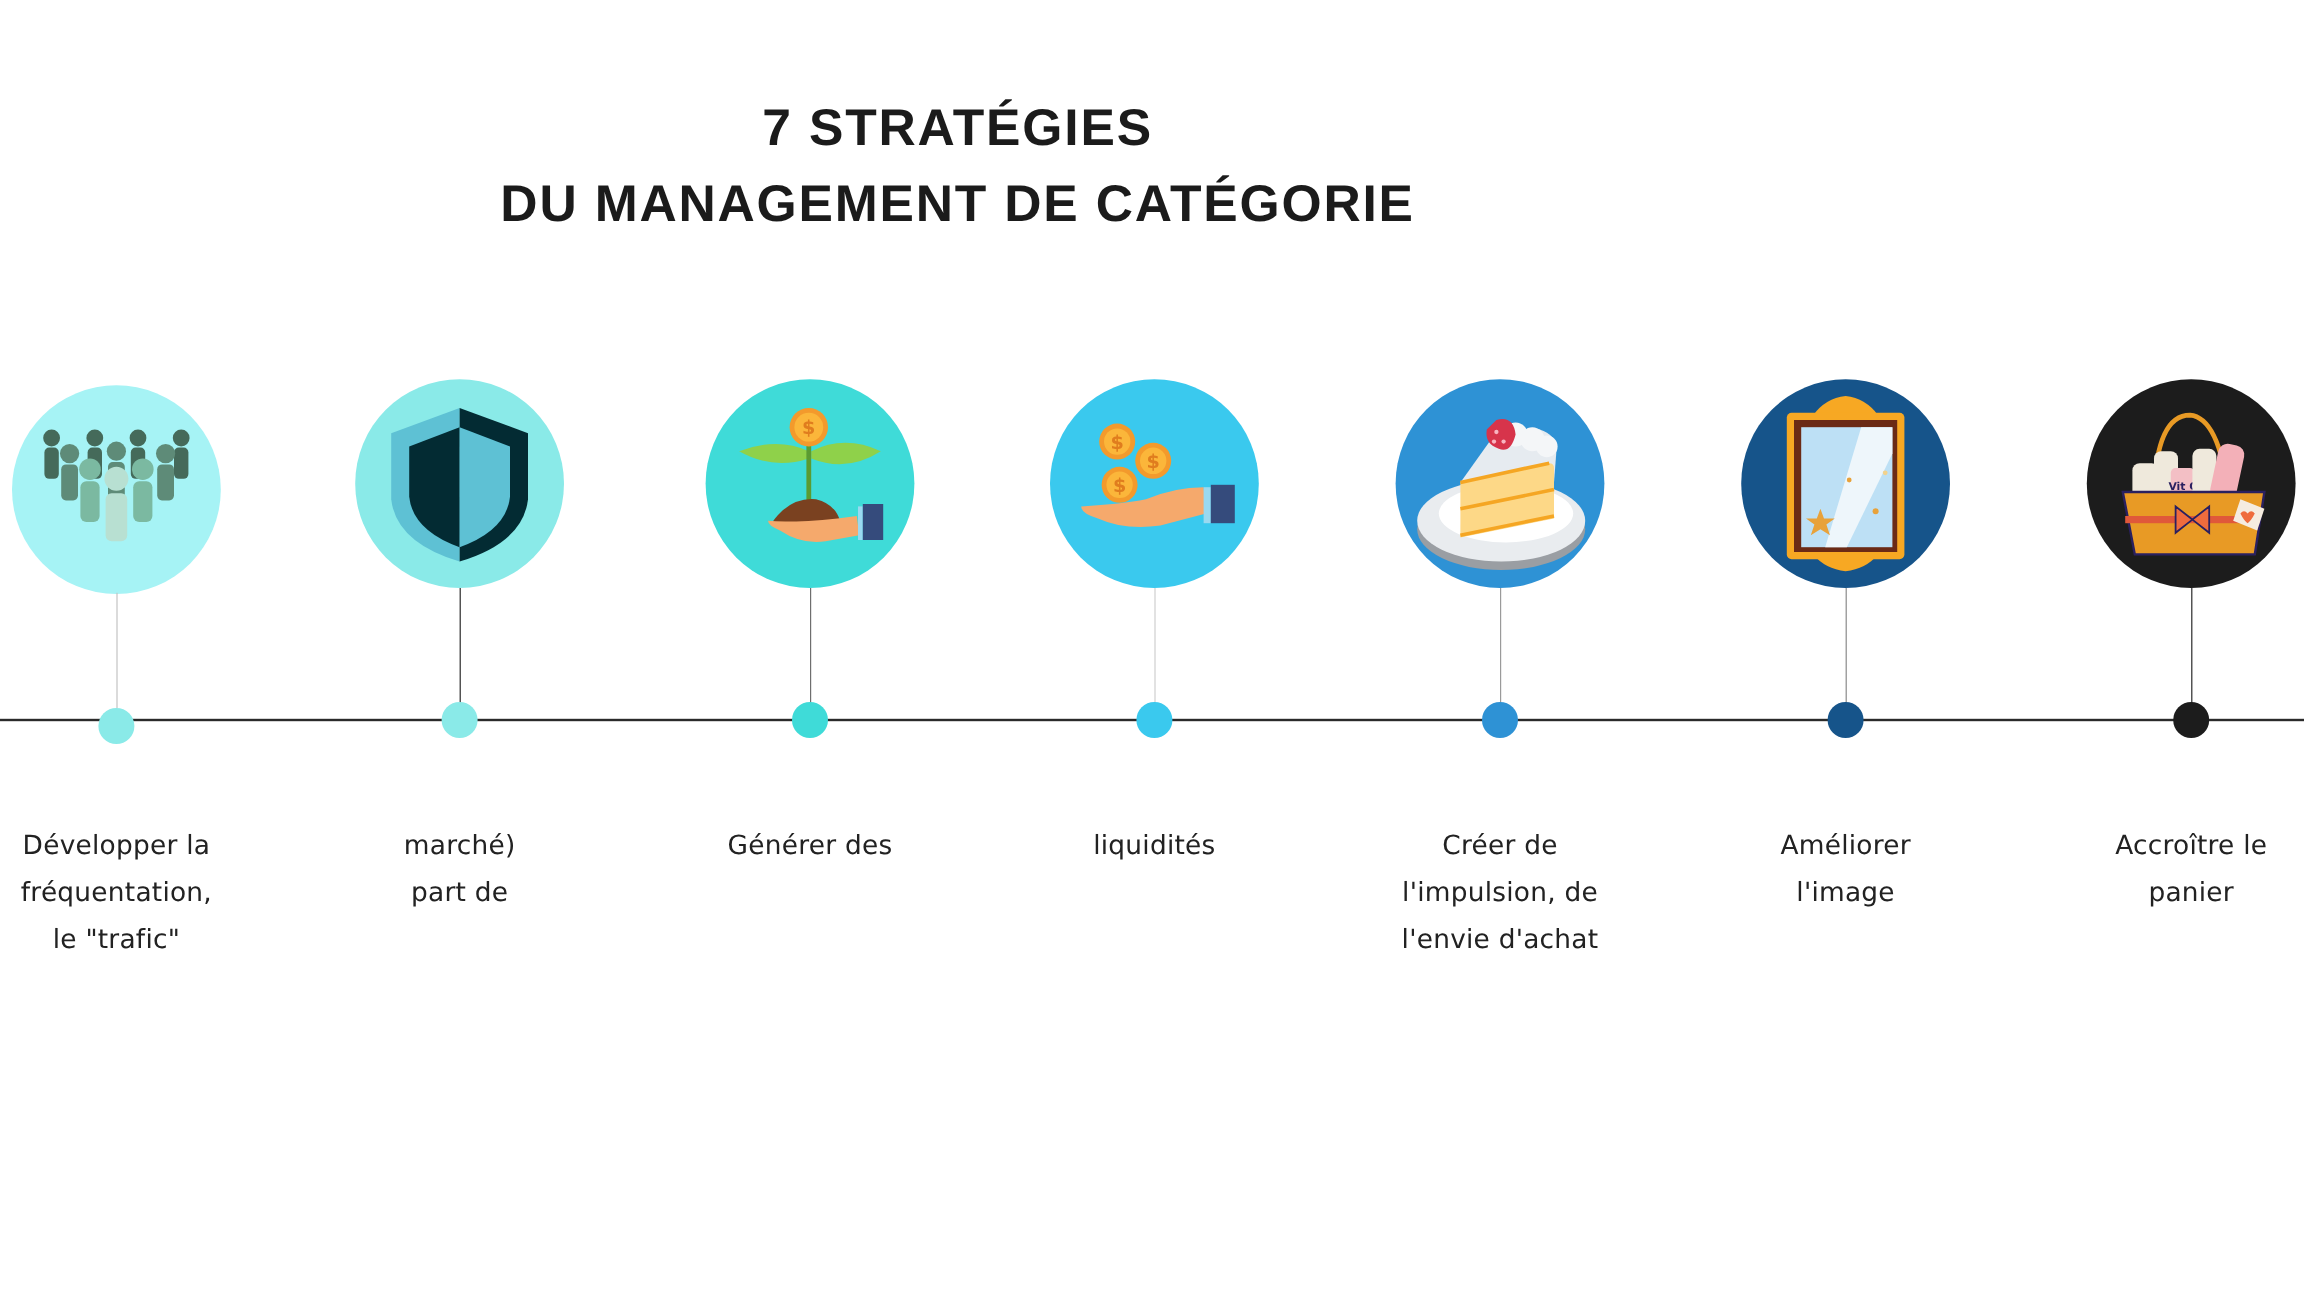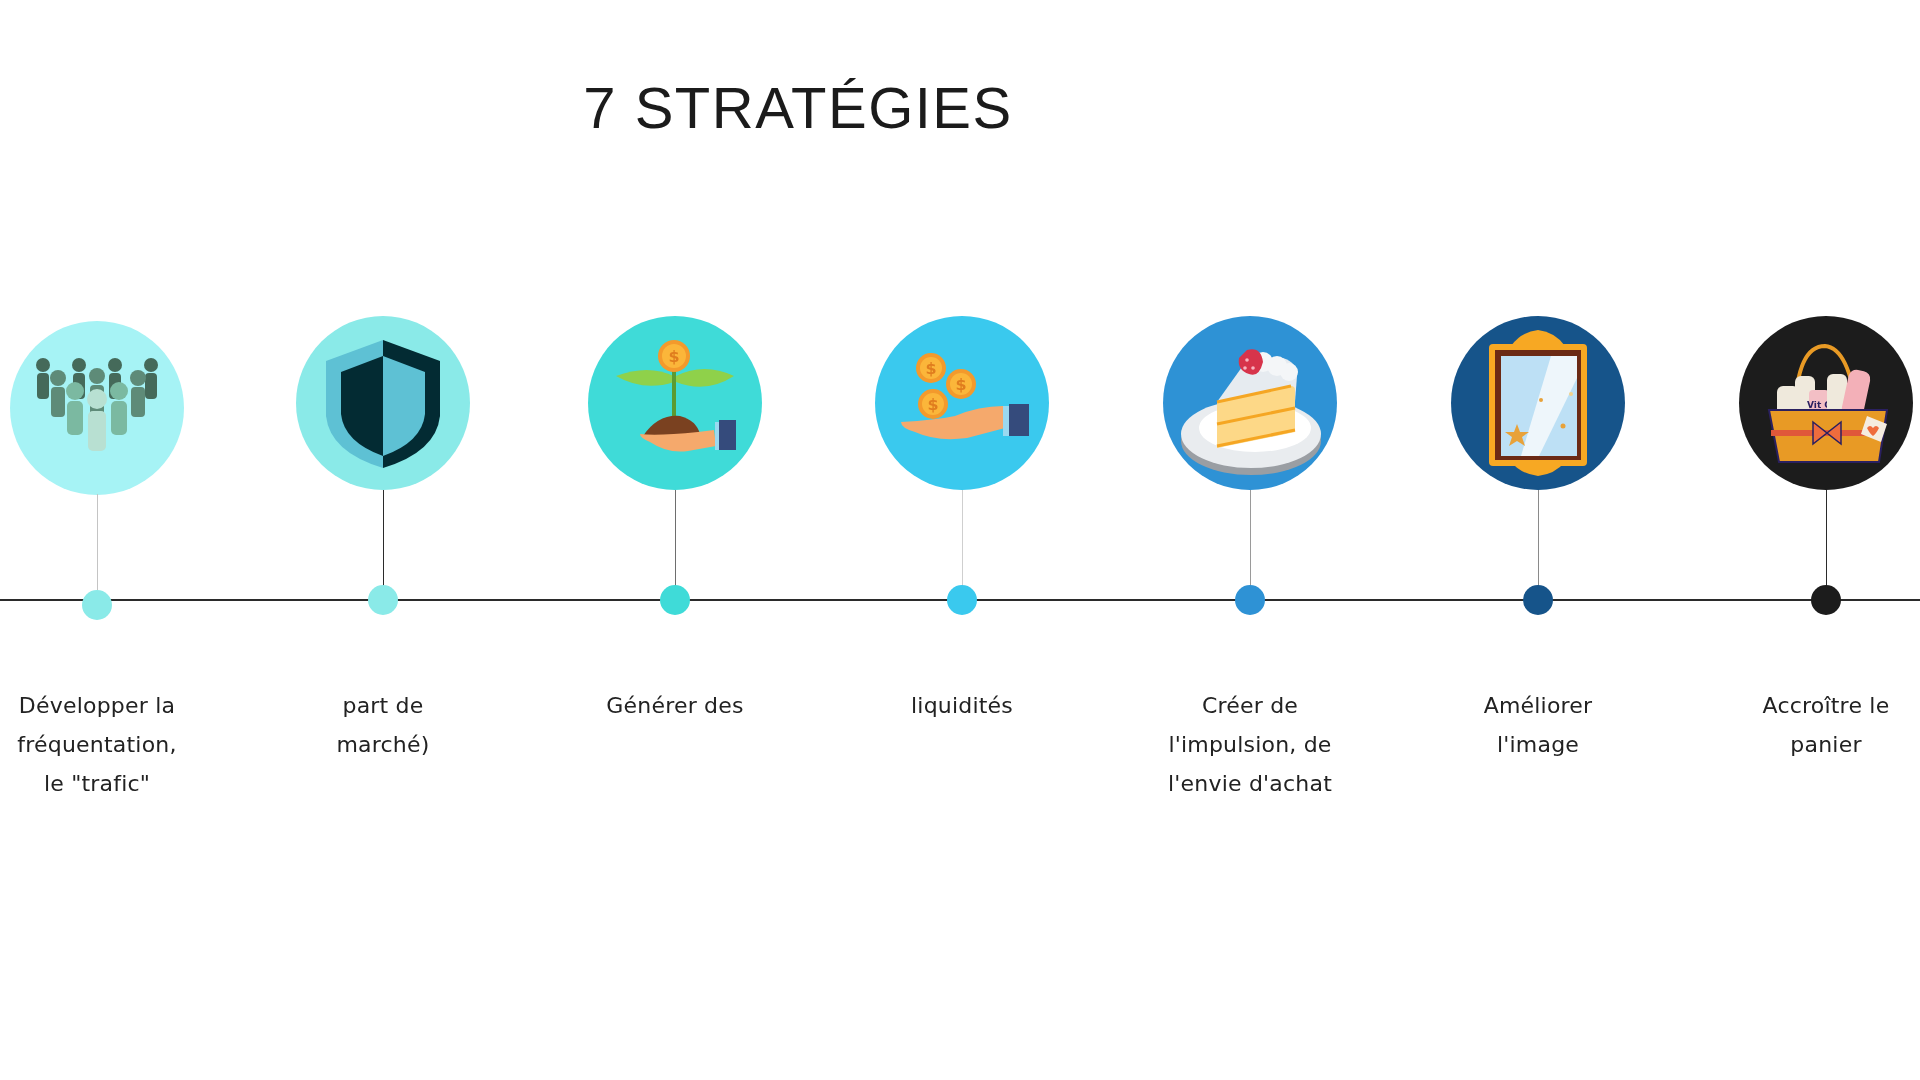--- a/index.html
+++ b/index.html
@@ -4,22 +4,22 @@
 <style>
   html, body { margin: 0; padding: 0; }
   body {
     width: 1920px; height: 1080px; position: relative; overflow: hidden;
     background: #ffffff;
     font-family: "Liberation Sans", "DejaVu Sans", sans-serif;
   }
   .title {
     position: absolute; left: 0; top: 76px; width: 1596px;
     text-align: center; color: #1b1b1b;
-    font-family: "Liberation Sans", sans-serif; font-weight: normal;
-    font-size: 58px; line-height: 63px; letter-spacing: 1.5px;
+    font-family: "Liberation Sans", sans-serif; font-weight: bold;
+    font-size: 43px; line-height: 63px; letter-spacing: 1.5px;
   }
   .title div { white-space: nowrap; }
   .timeline-line {
     position: absolute; left: 0; top: 599px; width: 1920px; height: 2px; background: #2b2b2b;
   }
   .step { position: absolute; top: 0; width: 0; height: 1080px; }
   .circle {
     position: absolute; width: 174px; height: 174px; border-radius: 50%;
     left: -87px; top: 316px; overflow: hidden;
   }
@@ -37,20 +37,21 @@
     font-family: "DejaVu Sans", sans-serif; font-size: 22px; line-height: 39px;
     letter-spacing: 0.2px;
   }
   .label span { display: block; white-space: nowrap; }
 </style>
 </head>
 <body>
 
 <div class="title">
   <div>7 STRATÉGIES</div>
+  <div>DU MANAGEMENT DE CATÉGORIE</div>
 </div>
 
 <div class="timeline-line"></div>
 
 <div class="step" style="left:97px">
   <div class="circle" style="top:321px;background:#a6f3f5">
     <svg viewBox="0 0 174 174">
       <g fill="#456a5a">
         <circle cx="33" cy="44" r="7"></circle>
           <rect x="27" y="52" width="12" height="26" rx="4"></rect>
@@ -95,22 +96,22 @@
     <svg viewBox="0 0 174 174">
       <path d="M87 24 L30 45 L30 100 Q34 136 87 152 Z" fill="#5ec1d4"></path>
       <path d="M87 24 L144 45 L144 100 Q140 136 87 152 Z" fill="#032b33"></path>
       <path d="M87 40 L45 56 L45 98 Q48 126 87 140 Z" fill="#032b33"></path>
       <path d="M87 40 L129 56 L129 98 Q126 126 87 140 Z" fill="#5ec1d4"></path>
     </svg>
   </div>
   <div class="connector" style="background:#2b2b2b;top:490px;height:96px"></div>
   <div class="dot" style="background:#8aeae8"></div>
   <div class="label">
+    <span>marché)</span>
     <span>part de</span>
-    <span>marché)</span>
   </div>
 </div>
 
 <div class="step" style="left:675px">
   <div class="circle" style="background:#3fdbd8">
     <svg viewBox="0 0 174 174">
       <path d="M86 60 Q60 48 28 60 Q56 76 86 66 Z" fill="#8fd14a"></path>
       <path d="M88 60 Q116 46 146 60 Q118 78 88 66 Z" fill="#8fd14a"></path>
       <rect x="84" y="48" width="4" height="56" fill="#5b9b32"></rect>
       <circle cx="86" cy="40" r="16" fill="#f39a2c"></circle>

